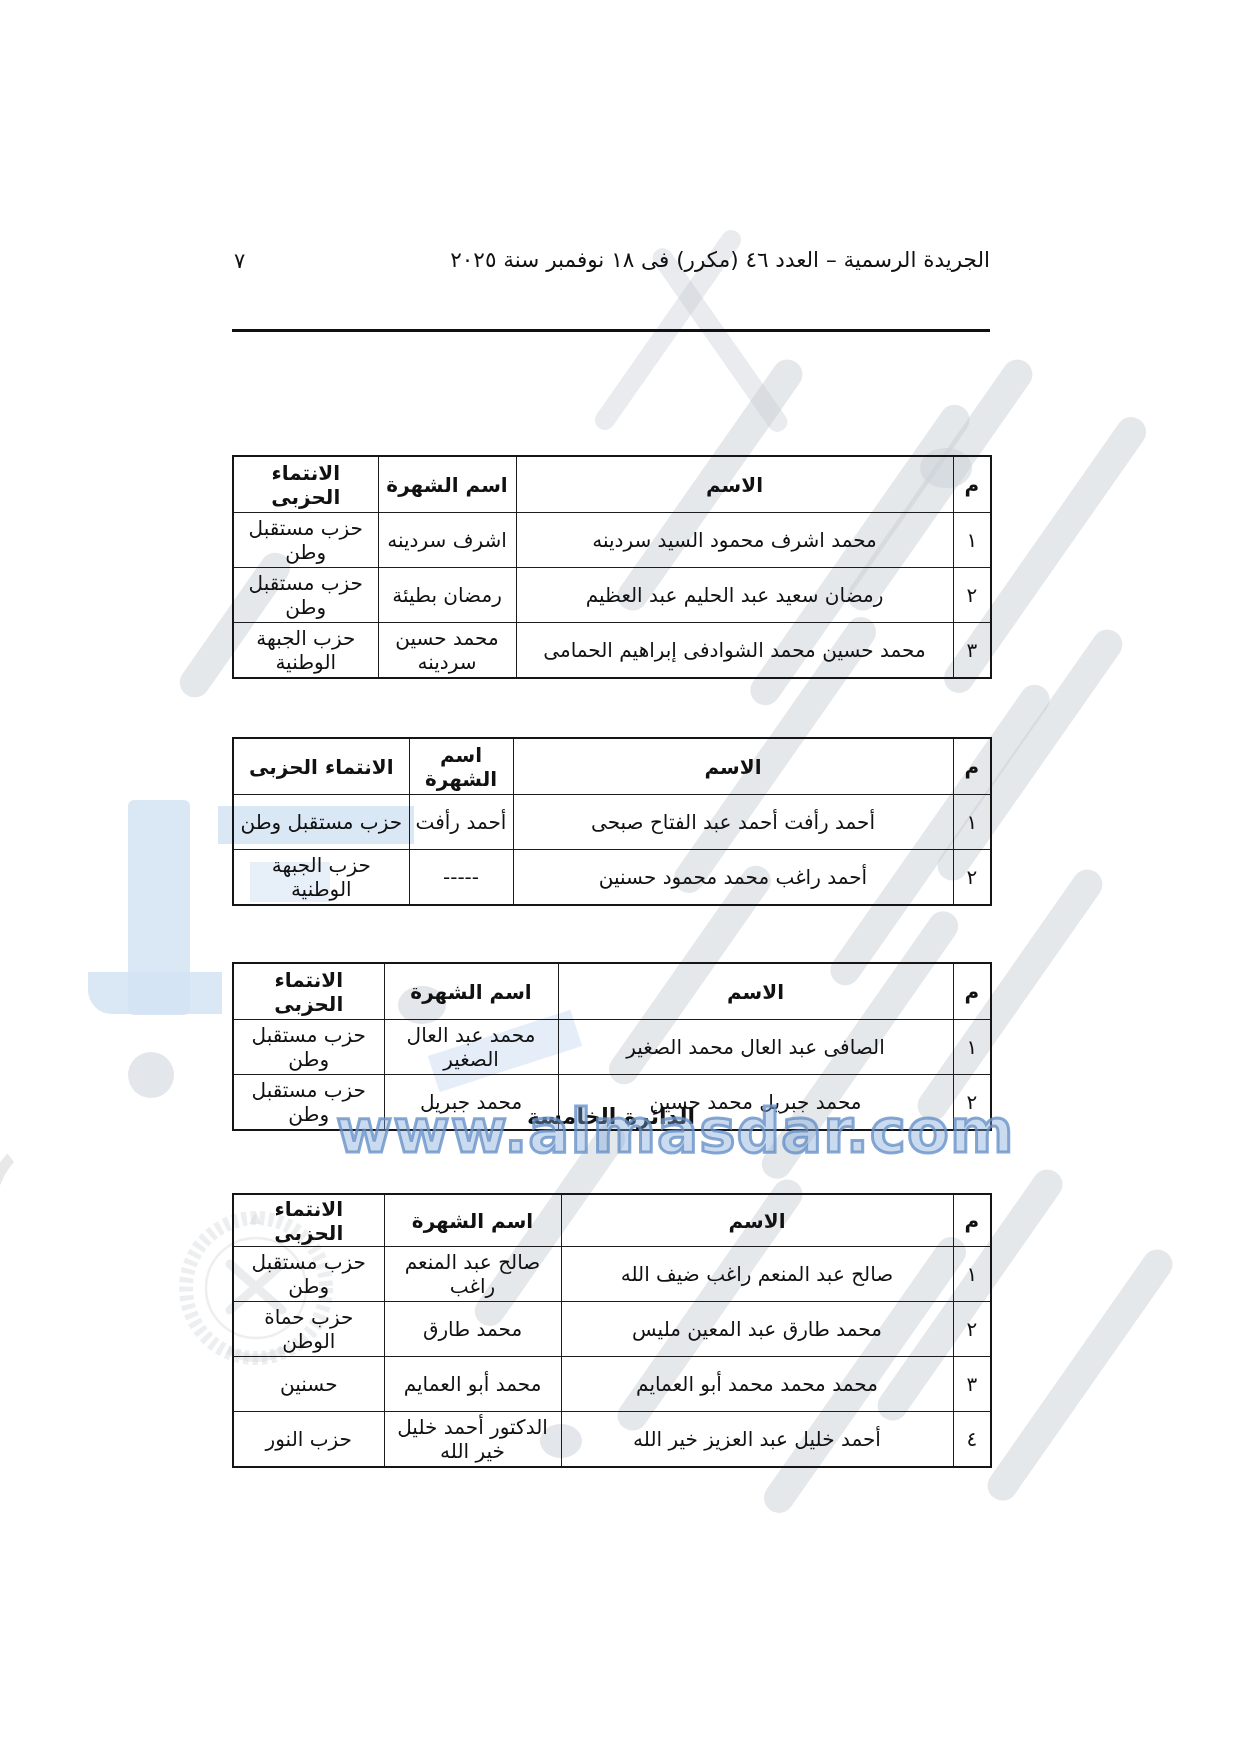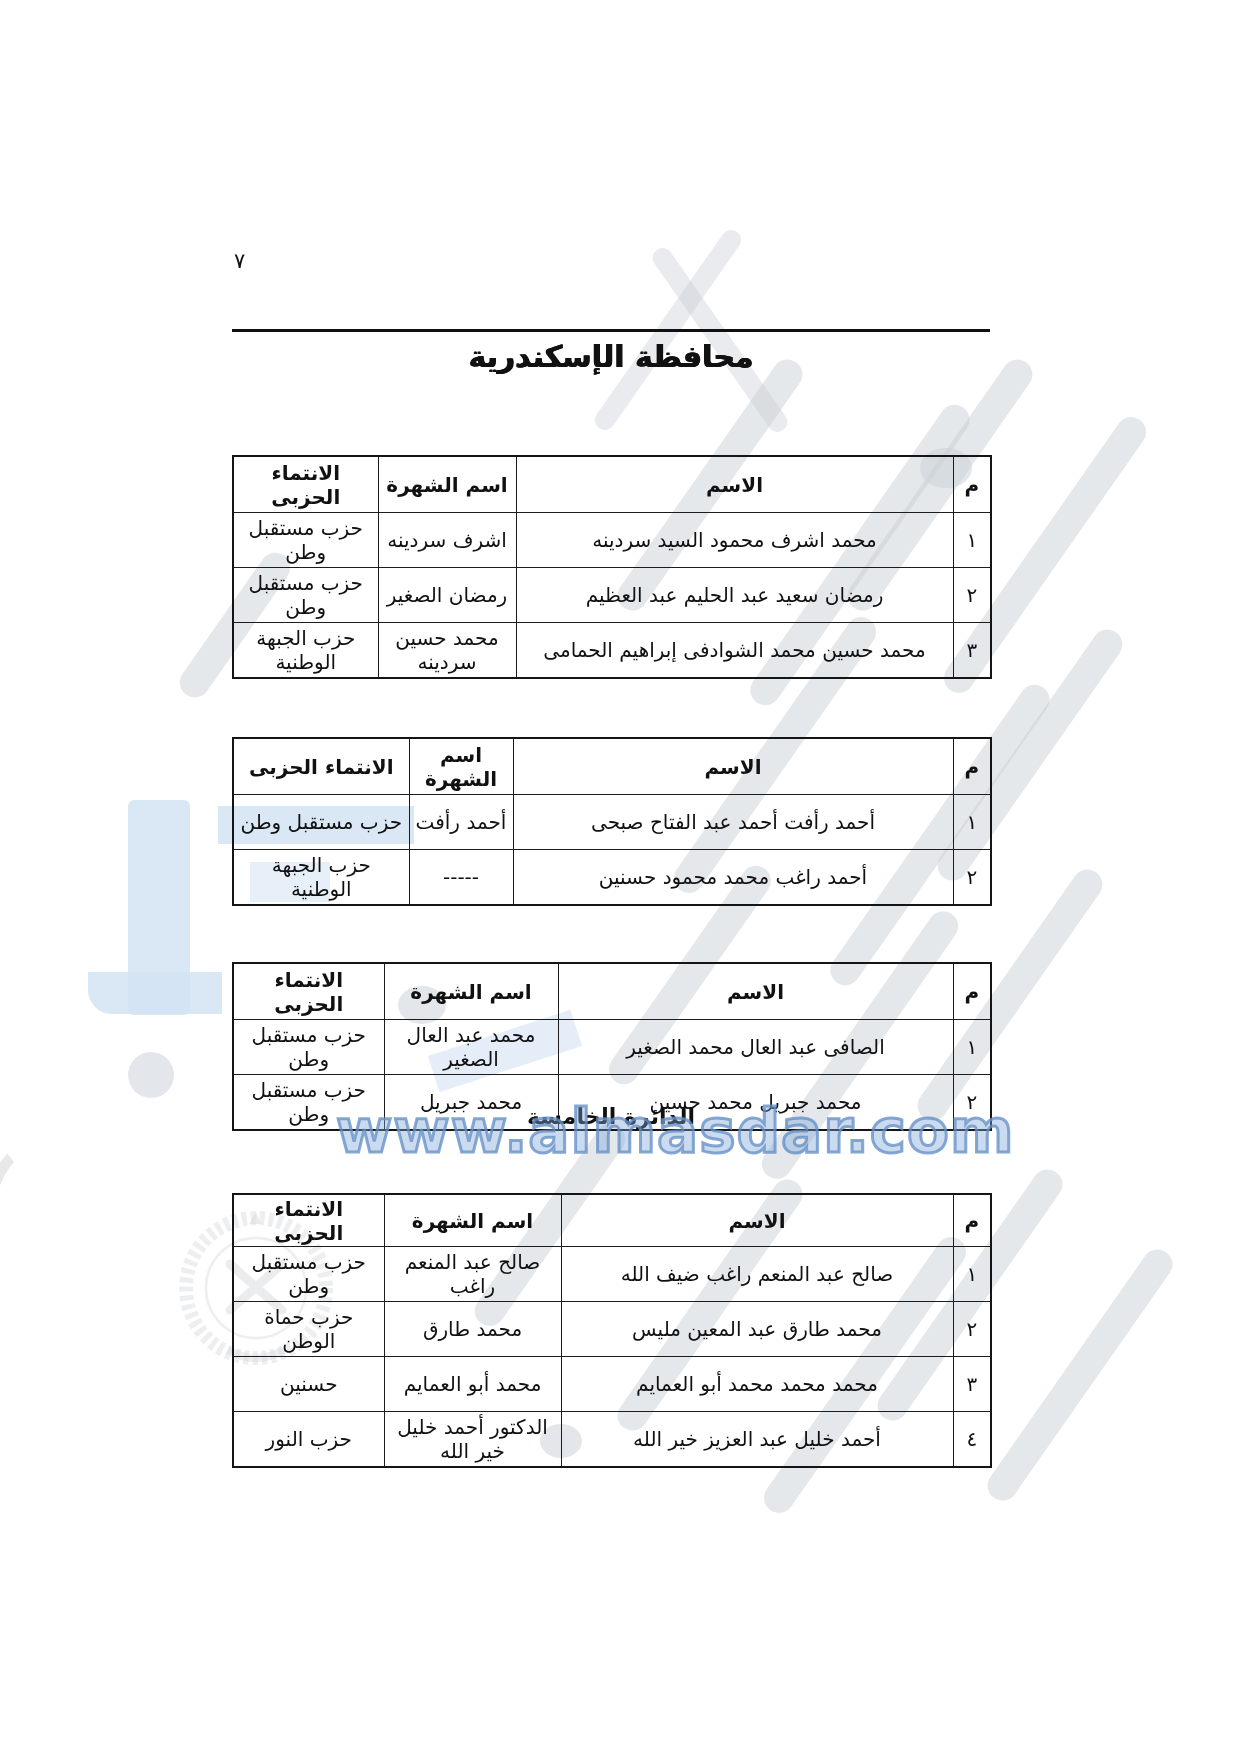--- a/index.html
+++ b/index.html
@@ -100,23 +100,23 @@
       <path d="M62 112 L114 66 M62 66 L114 112" stroke="#c0c5cc" stroke-width="9" stroke-linecap="round" opacity=".6"></path>
       <path d="M88 14 L93 26 L81 26 Z" fill="#bcc1c8" opacity=".6"></path>
       <path d="M60 152 Q88 168 116 152" fill="none" stroke="#bcc1c8" stroke-width="8" opacity=".5"></path>
     </svg>
   </div>
 
   <div class="url-wm">www.almasdar.com</div>
 
   <div class="content">
 
+    <div class="journal-line">الجريدة الرسمية – العدد ٤٦ (مكرر) فى ١٨ نوفمبر سنة ٢٠٢٥</div>
     <div class="page-num">٧</div>
     <div class="rule"></div>
-    <div class="gov-title">محافظة الإسكندرية</div>
 
     <table class="t t1">
       <colgroup>
           <col style="width:38px">
           <col style="width:437px">
           <col style="width:138px">
           <col style="width:145px">
         </colgroup>
       <thead>
         <tr>
@@ -129,21 +129,21 @@
       <tbody>
         <tr>
           <td>١</td>
           <td>محمد اشرف محمود السيد سردينه</td>
           <td>اشرف سردينه</td>
           <td>حزب مستقبل وطن</td>
         </tr>
         <tr>
           <td>٢</td>
           <td>رمضان سعيد عبد الحليم عبد العظيم</td>
-          <td>رمضان الصغير</td>
+          <td>رمضان بطيئة</td>
           <td>حزب مستقبل وطن</td>
         </tr>
         <tr>
           <td>٣</td>
           <td>محمد حسين محمد الشوادفى إبراهيم الحمامى</td>
           <td>محمد حسين سردينه</td>
           <td>حزب الجبهة الوطنية</td>
         </tr>
       </tbody>
     </table>

